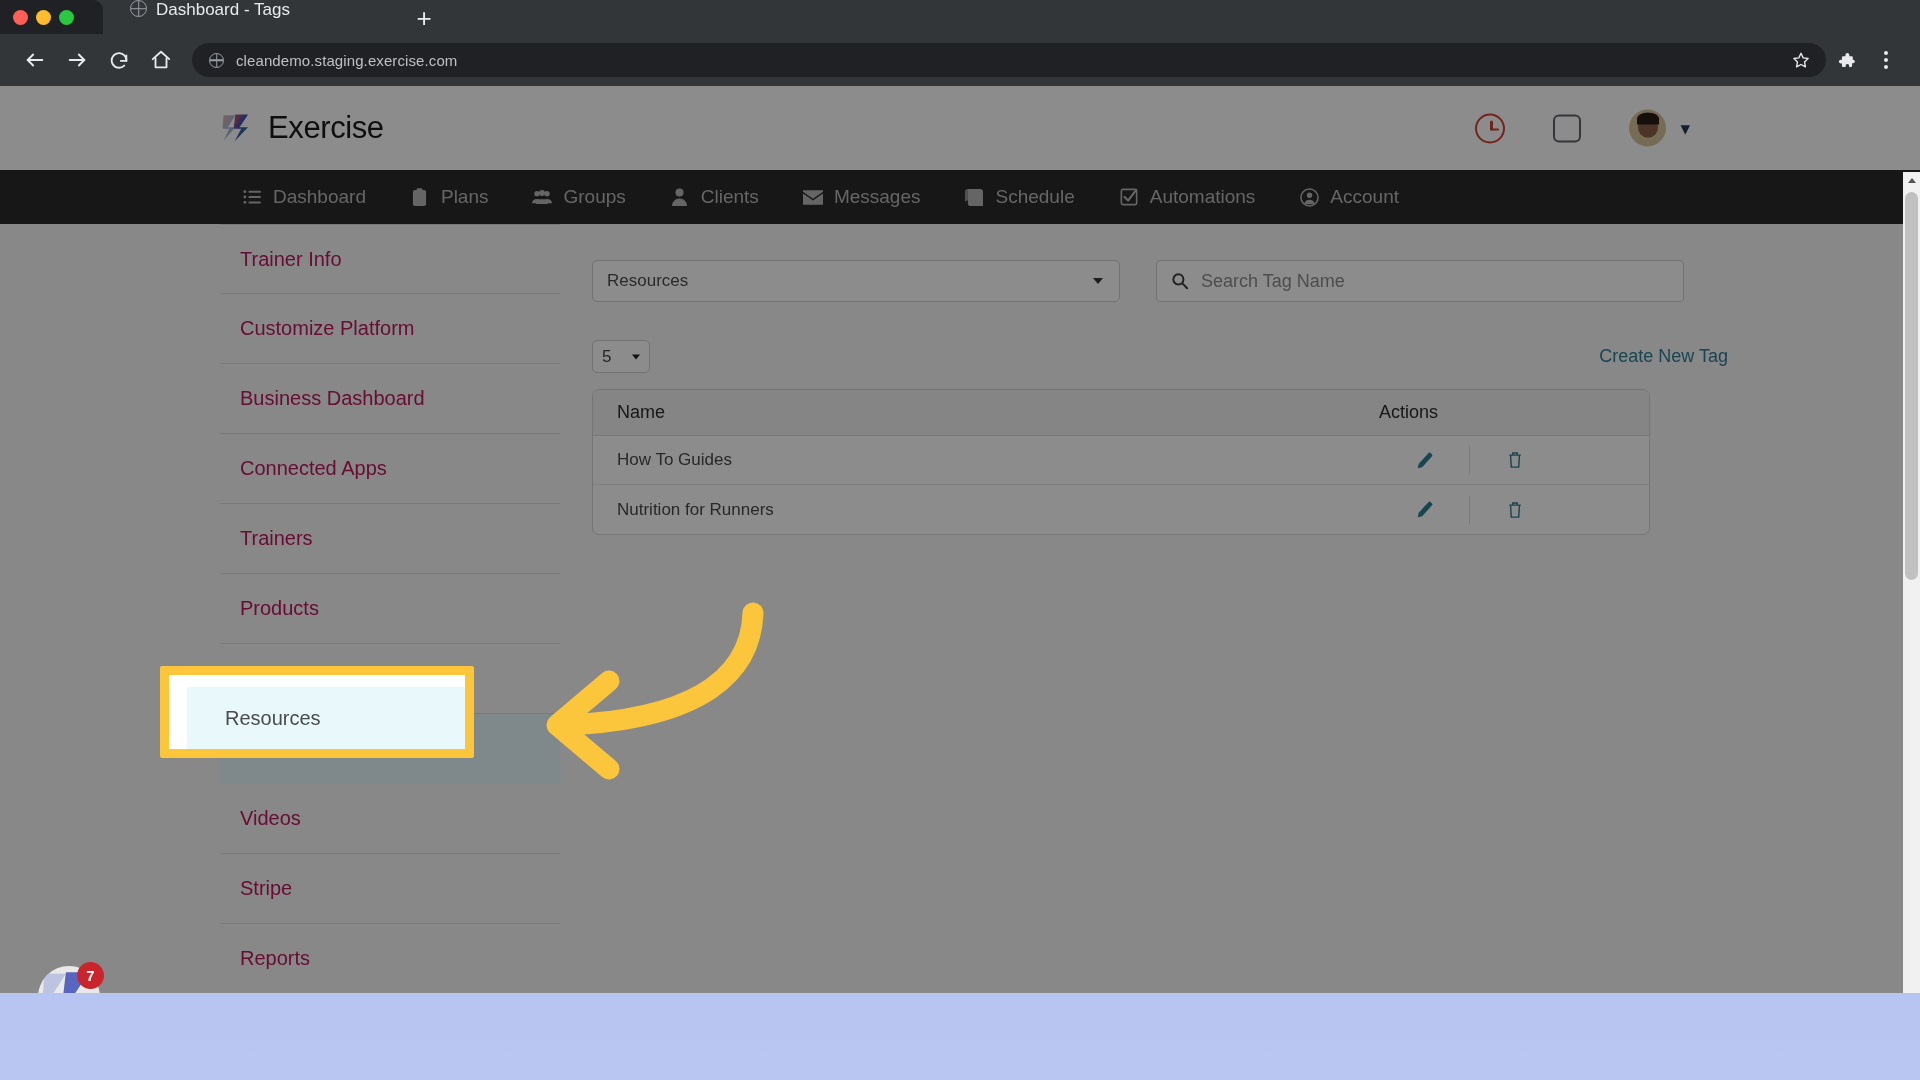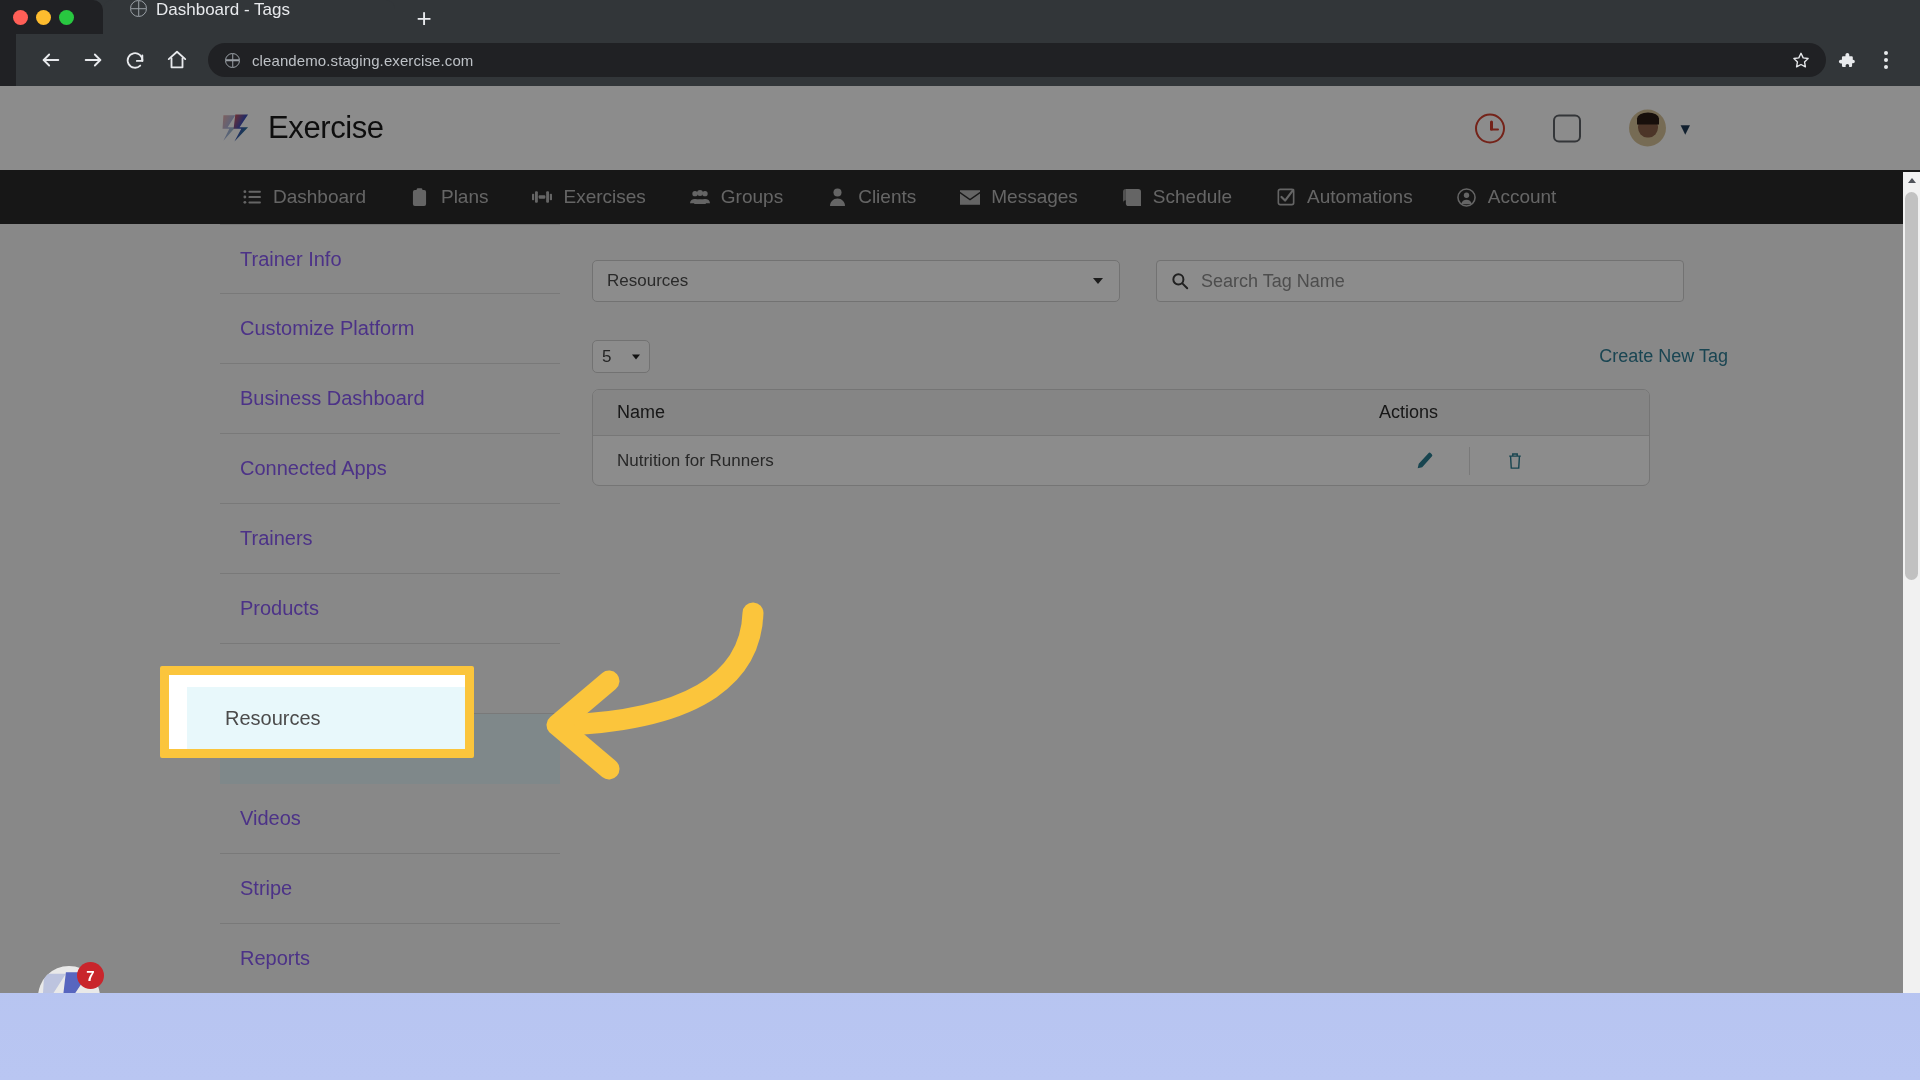--- a/index.html
+++ b/index.html
@@ -70,21 +70,20 @@
     display: flex; align-items: center; justify-content: center;
     color: #e8eaed; font-size: 26px; font-weight: 300; line-height: 1;
   }
 
   
   .toolbar {
     height: 52px; background: #323639;
     display: flex; align-items: center; gap: 0;
     padding: 0 14px;
     position: relative;
-    margin-left: 16px;
   }
   .navbtn {
     width: 42px; height: 42px;
     display: flex; align-items: center; justify-content: center;
     color: #e8eaed;
     flex: none;
   }
   .navbtn svg { display: block; }
   .omnibox {
     flex: 1 1 auto;
@@ -205,21 +204,21 @@
     background: #f7f7f7;
   }
   .sidebar {
     position: absolute; left: 220px; top: 0;
     width: 340px;
   }
   .side-item {
     height: 70px;
     display: flex; align-items: center;
     padding-left: 20px;
-    font-size: 20px; color: #8b5cf6;
+    font-size: 20px; color: #be185d;
     border-bottom: 1px solid #dcdcdc;
   }
   .side-item.first { border-top: 1px solid #dcdcdc; }
   .side-item.active {
     background: #e8f8fb;
     border-bottom: none;
   }
 
   
   .main {
@@ -478,32 +477,20 @@
         <span class="nv-ico">
           <svg width="15" height="19" viewBox="0 0 16 20" fill="currentColor">
               <rect x="1" y="2" width="14" height="17" rx="2"></rect>
               <rect x="5" y="0" width="6" height="4" rx="1.2"></rect>
             </svg>
         </span>
         <span>Plans</span>
       </div>
       <div class="navitem">
         <span class="nv-ico">
-          <svg width="22" height="18" viewBox="0 0 24 18" fill="currentColor">
-              <rect x="0" y="5" width="2.6" height="8" rx="1"></rect>
-              <rect x="3.6" y="2" width="3.4" height="14" rx="1.2"></rect>
-              <rect x="8" y="7" width="8" height="4" rx="1"></rect>
-              <rect x="17" y="2" width="3.4" height="14" rx="1.2"></rect>
-              <rect x="21.4" y="5" width="2.6" height="8" rx="1"></rect>
-            </svg>
-        </span>
-        <span>Exercises</span>
-      </div>
-      <div class="navitem">
-        <span class="nv-ico">
           <svg width="22" height="16" viewBox="0 0 24 17" fill="currentColor">
               <circle cx="6" cy="4.5" r="3.2"></circle>
               <circle cx="18" cy="4.5" r="3.2"></circle>
               <circle cx="12" cy="3.6" r="3.6"></circle>
               <path d="M0 16c0-3.2 2.7-5 6-5s6 1.8 6 5z"></path>
               <path d="M12 16c0-3.2 2.7-5 6-5s6 1.8 6 5z"></path>
               <path d="M5 17c0-3.6 3.1-5.8 7-5.8s7 2.2 7 5.8z"></path>
             </svg>
         </span>
         <span>Groups</span>
@@ -617,20 +604,38 @@
             <span>5</span>
             <span class="select-caret"></span>
           </div>
           <a class="create-link">Create New Tag</a>
         </div>
 
         <div class="table-card">
           <div class="thead">
             <div class="th-name">Name</div>
             <div class="th-actions">Actions</div>
+          </div>
+          <div class="trow">
+            <div class="td-name">How To Guides</div>
+            <div class="td-actions">
+              <span class="act">
+                <svg width="17" height="17" viewBox="0 0 20 20" fill="currentColor">
+                    <path d="M14.6 1.4a2 2 0 0 1 2.8 0l1.2 1.2a2 2 0 0 1 0 2.8L7.3 17.8 2 19l1.2-5.3z"></path>
+                  </svg>
+              </span>
+              <span class="act-sep"></span>
+              <span class="act">
+                <svg width="16" height="18" viewBox="0 0 18 20" fill="none" stroke="currentColor" stroke-width="1.6">
+                    <path d="M2.5 4.5h13"></path>
+                    <path d="M6.5 4.5V2.2h5v2.3"></path>
+                    <path d="M4 4.5 4.8 18h8.4L14 4.5"></path>
+                  </svg>
+              </span>
+            </div>
           </div>
           <div class="trow">
             <div class="td-name">Nutrition for Runners</div>
             <div class="td-actions">
               <span class="act">
                 <svg width="17" height="17" viewBox="0 0 20 20" fill="currentColor">
                     <path d="M14.6 1.4a2 2 0 0 1 2.8 0l1.2 1.2a2 2 0 0 1 0 2.8L7.3 17.8 2 19l1.2-5.3z"></path>
                   </svg>
               </span>
               <span class="act-sep"></span>

